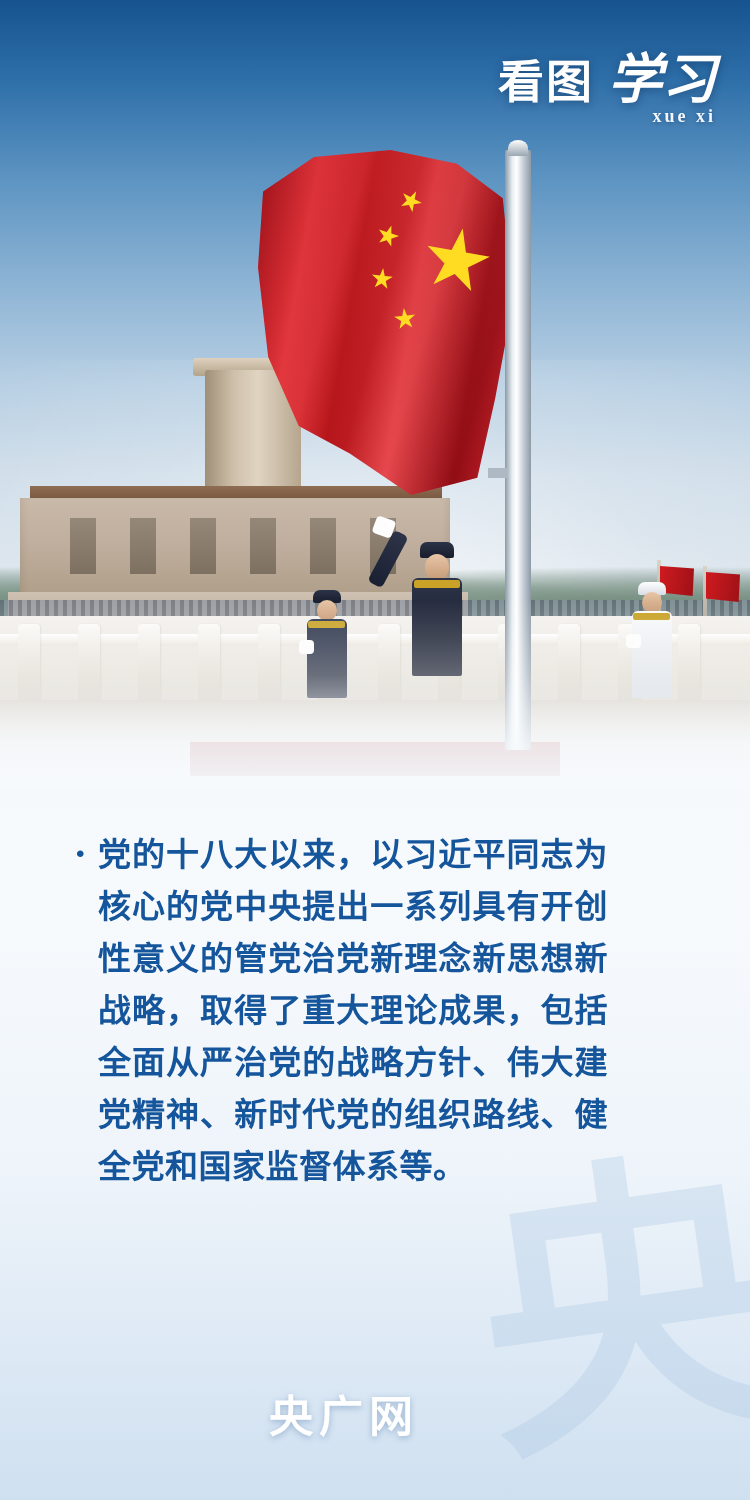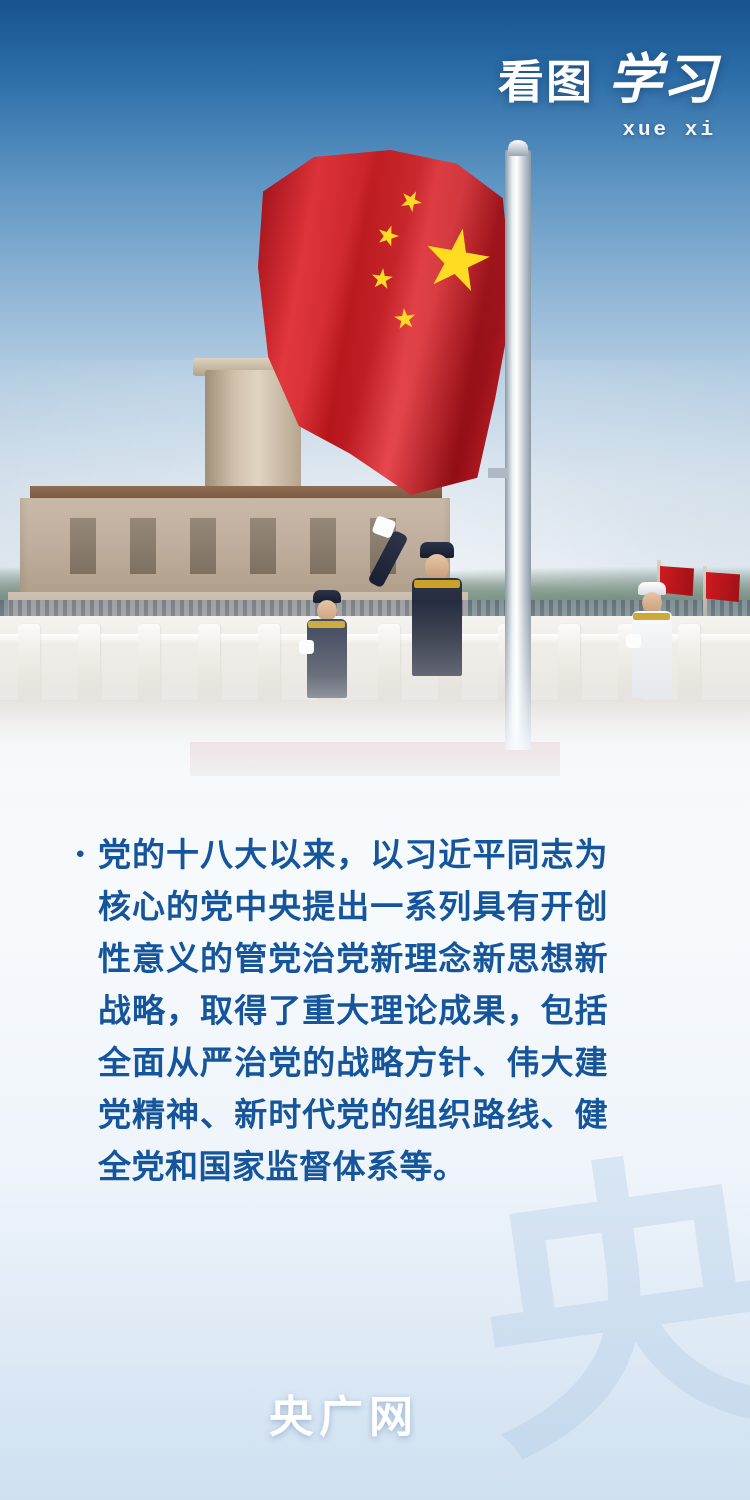--- a/index.html
+++ b/index.html
@@ -262,23 +262,23 @@
     text-shadow: 0 2px 8px rgba(10,40,80,.45);
   }
   .logo-main .cursive {
     font-family: "DejaVu Serif", "Liberation Serif", serif;
     font-style: italic;
     font-size: 54px;
     letter-spacing: 0px;
     margin-left: 14px;
   }
   .logo-pinyin {
-    margin-top: 12px;
-    font-family: Liberation Mono, monospace;
-    font-size: 21px;
+    margin-top: 0;
+    font-family: Liberation Serif, serif;
+    font-size: 18px;
     letter-spacing: 3px;
     font-weight: 600;
     color: #f2f7ff;
     text-shadow: 0 1px 4px rgba(10,40,80,.4);
   }
 
   
   .content {
     position: absolute;
     left: 0; top: 796px;

